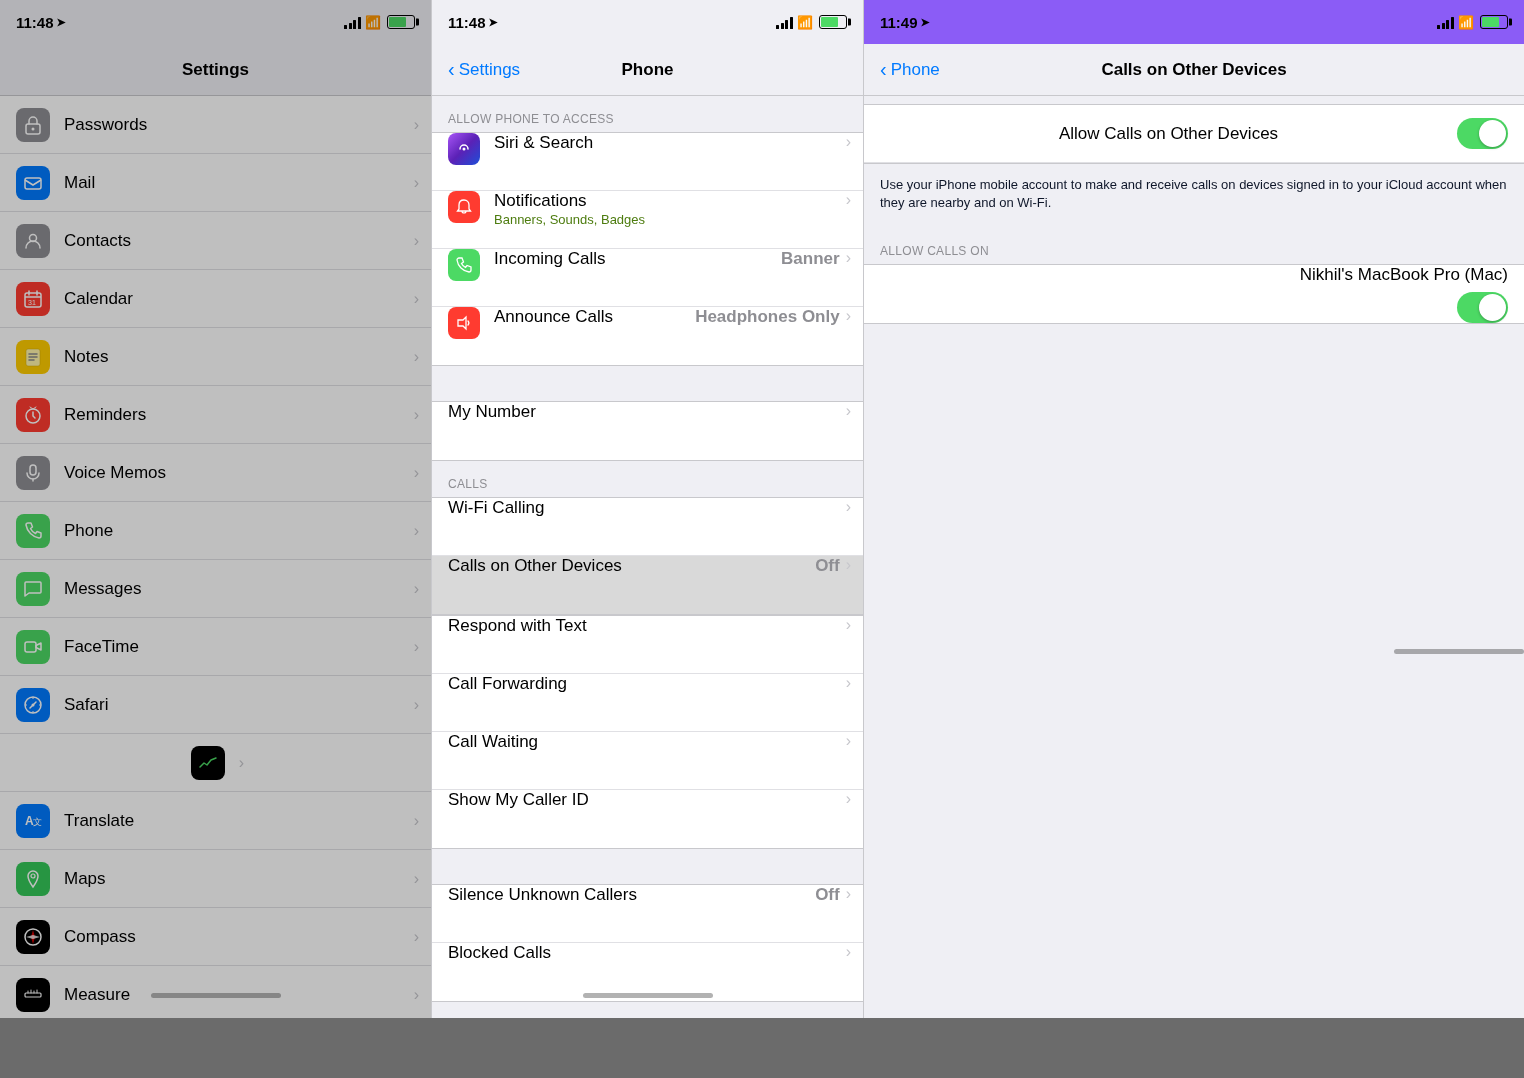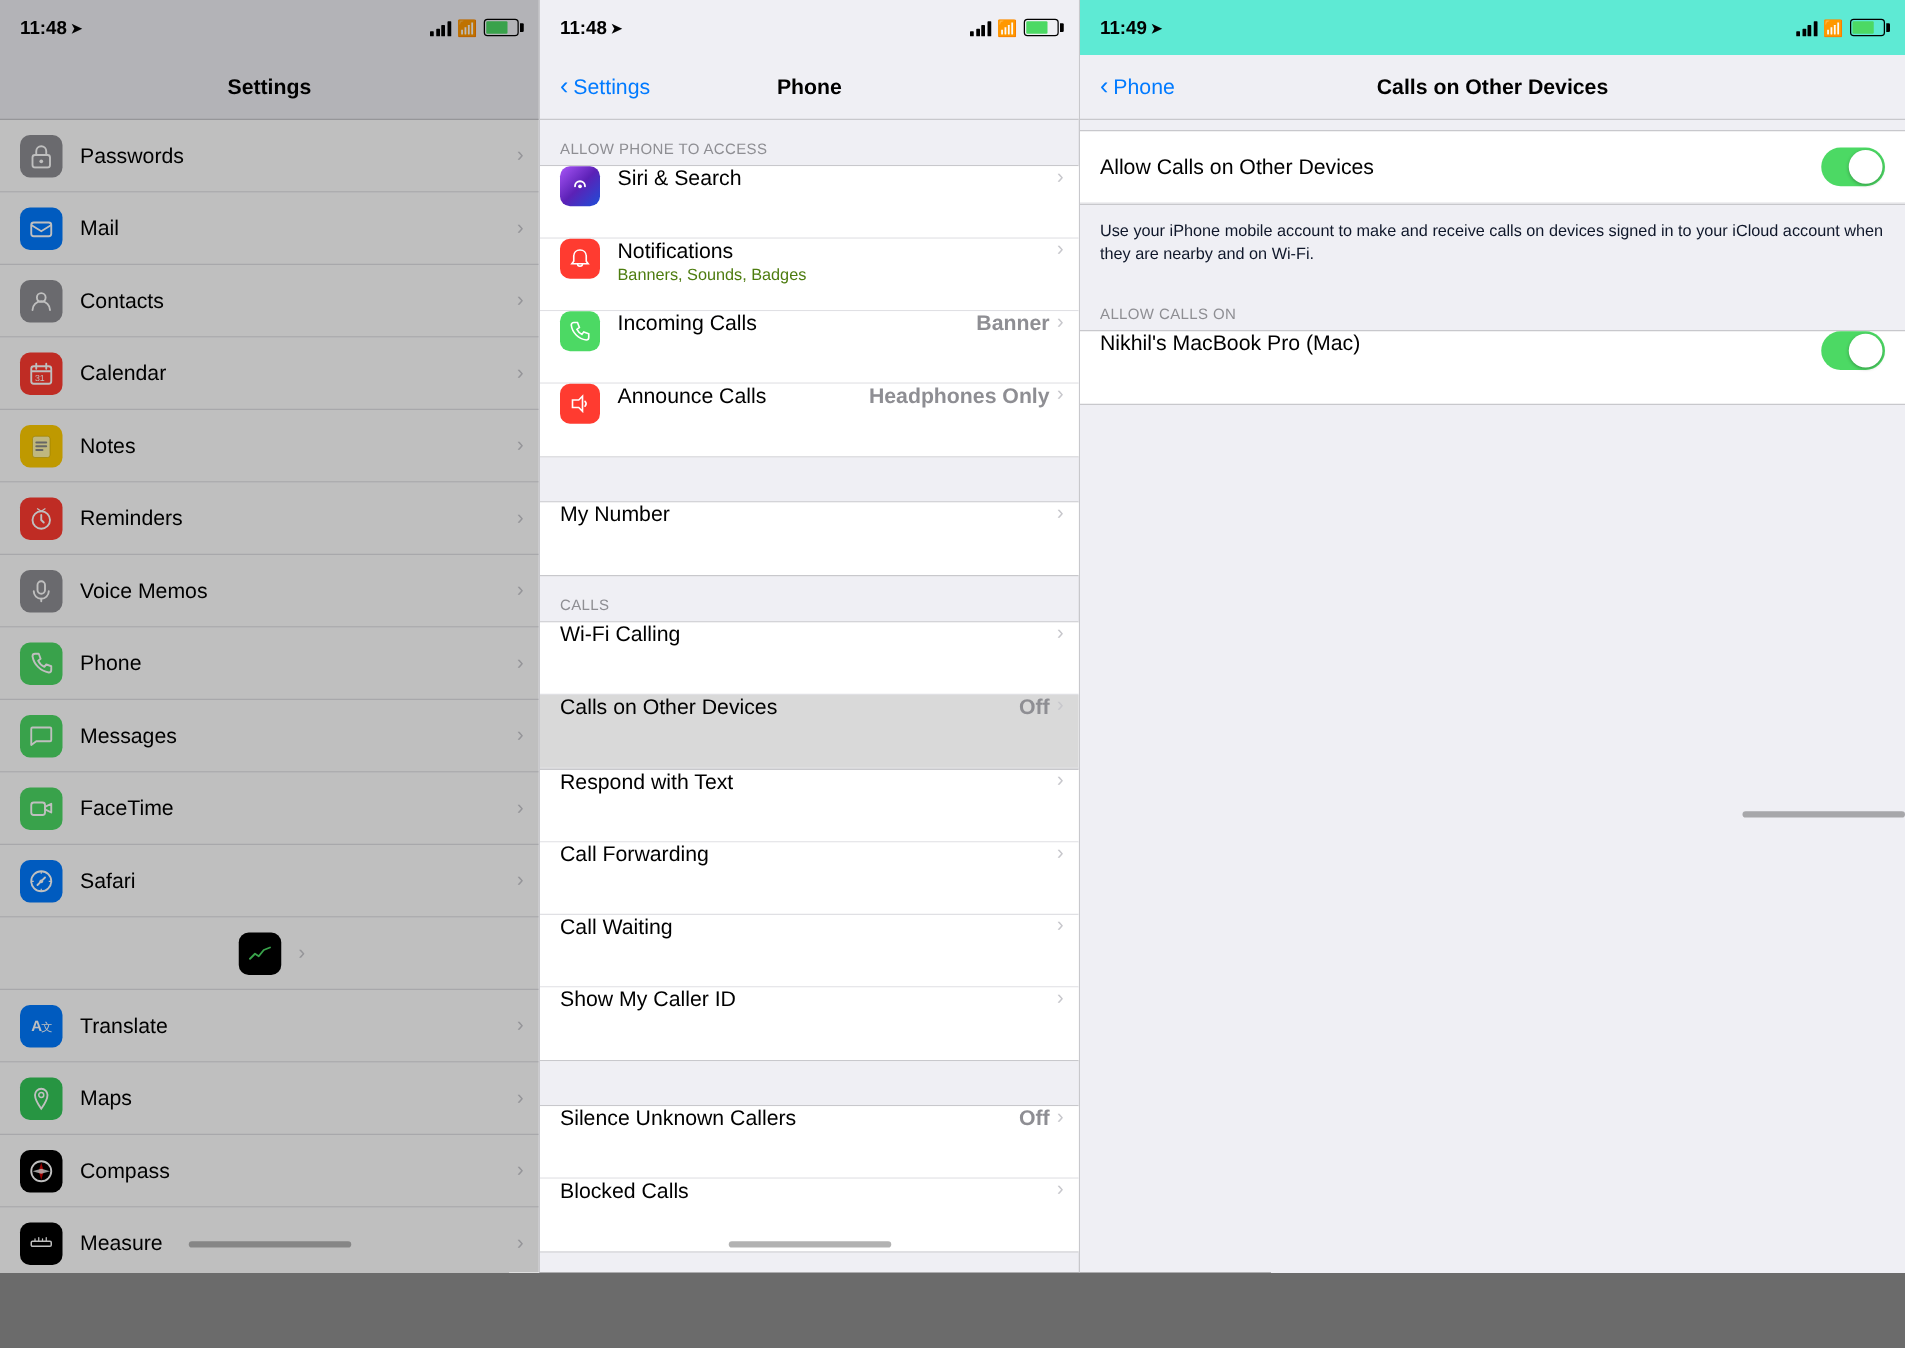--- a/index.html
+++ b/index.html
@@ -242,38 +242,39 @@
     .row-highlighted {
       background: #d9d9d9;
     }
 
     
     .panel-3 {
       width: 660px;
       background: #efeff4;
     }
     .panel-3 .status-bar {
-      background: #5eead4;
+      background: #8b5cf6;
     }
     .panel-3 .nav-header-with-back {
       background: #efeff4;
     }
 
     .allow-calls-section {
       background: #fff;
       border-top: 1px solid #c8c8cc;
       border-bottom: 1px solid #c8c8cc;
       margin-top: 8px;
     }
     .allow-calls-row {
       display: flex;
       align-items: center;
       height: 58px;
       padding: 0 16px;
       border-bottom: 1px solid #e0e0e4;
+      text-align: center;
     }
     .allow-calls-title {
       flex: 1;
       font-size: 17px;
       color: #000;
     }
 
     
     .toggle {
       width: 51px;
@@ -303,23 +304,24 @@
     }
 
     .allow-calls-on-section {
       background: #fff;
       border-top: 1px solid #c8c8cc;
       border-bottom: 1px solid #c8c8cc;
       margin-top: 0;
     }
     .device-row {
       display: flex;
-      align-items: flex-start;
+      align-items: flex-end;
       height: 58px;
       padding: 0 16px;
+      flex-direction: column;
     }
     .device-name {
       flex: 1;
       font-size: 17px;
       color: #000;
     }
 
     
     .section-spacer {
       height: 35px;

